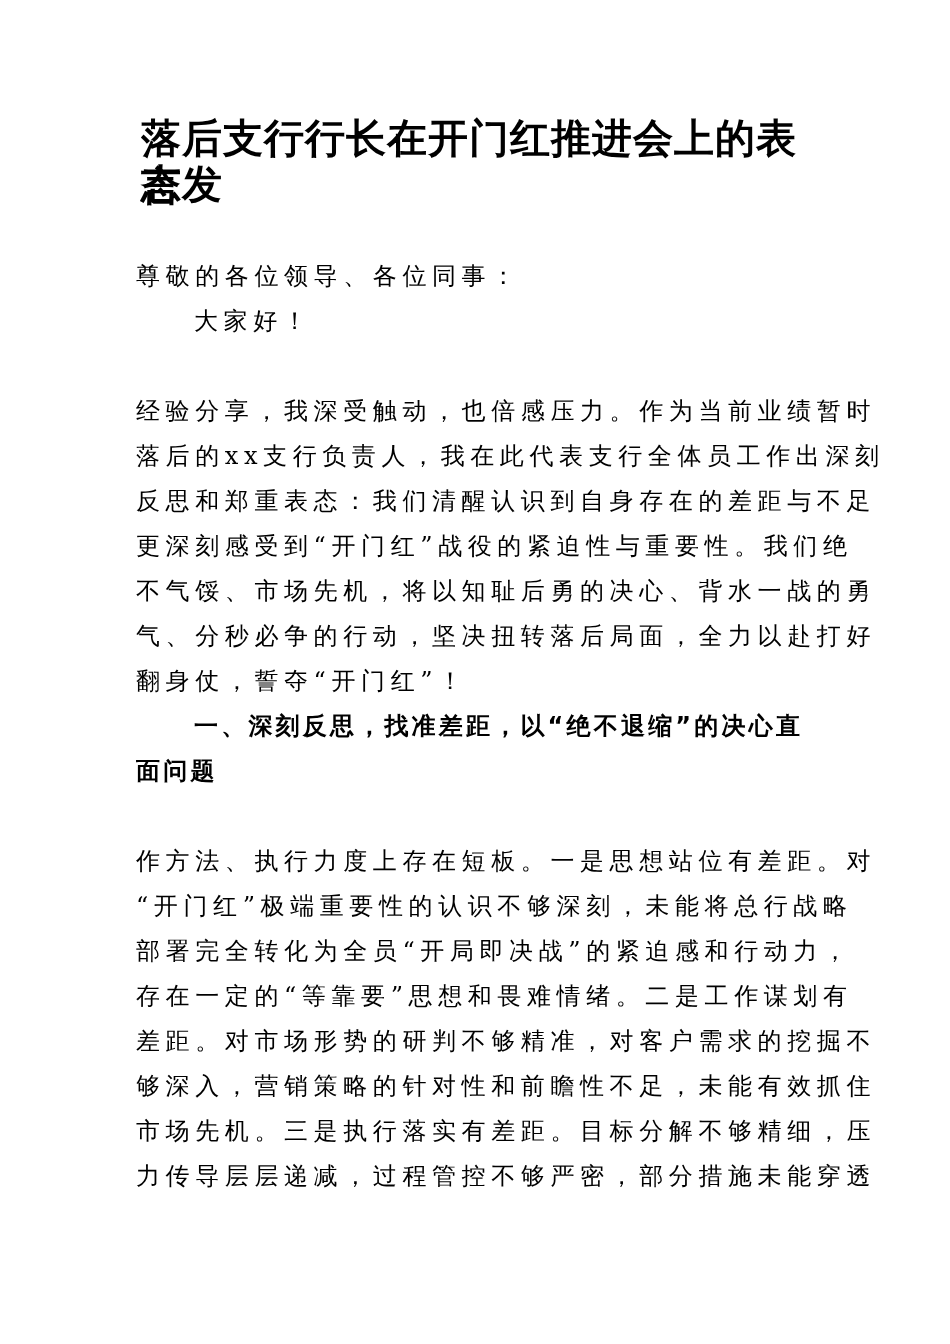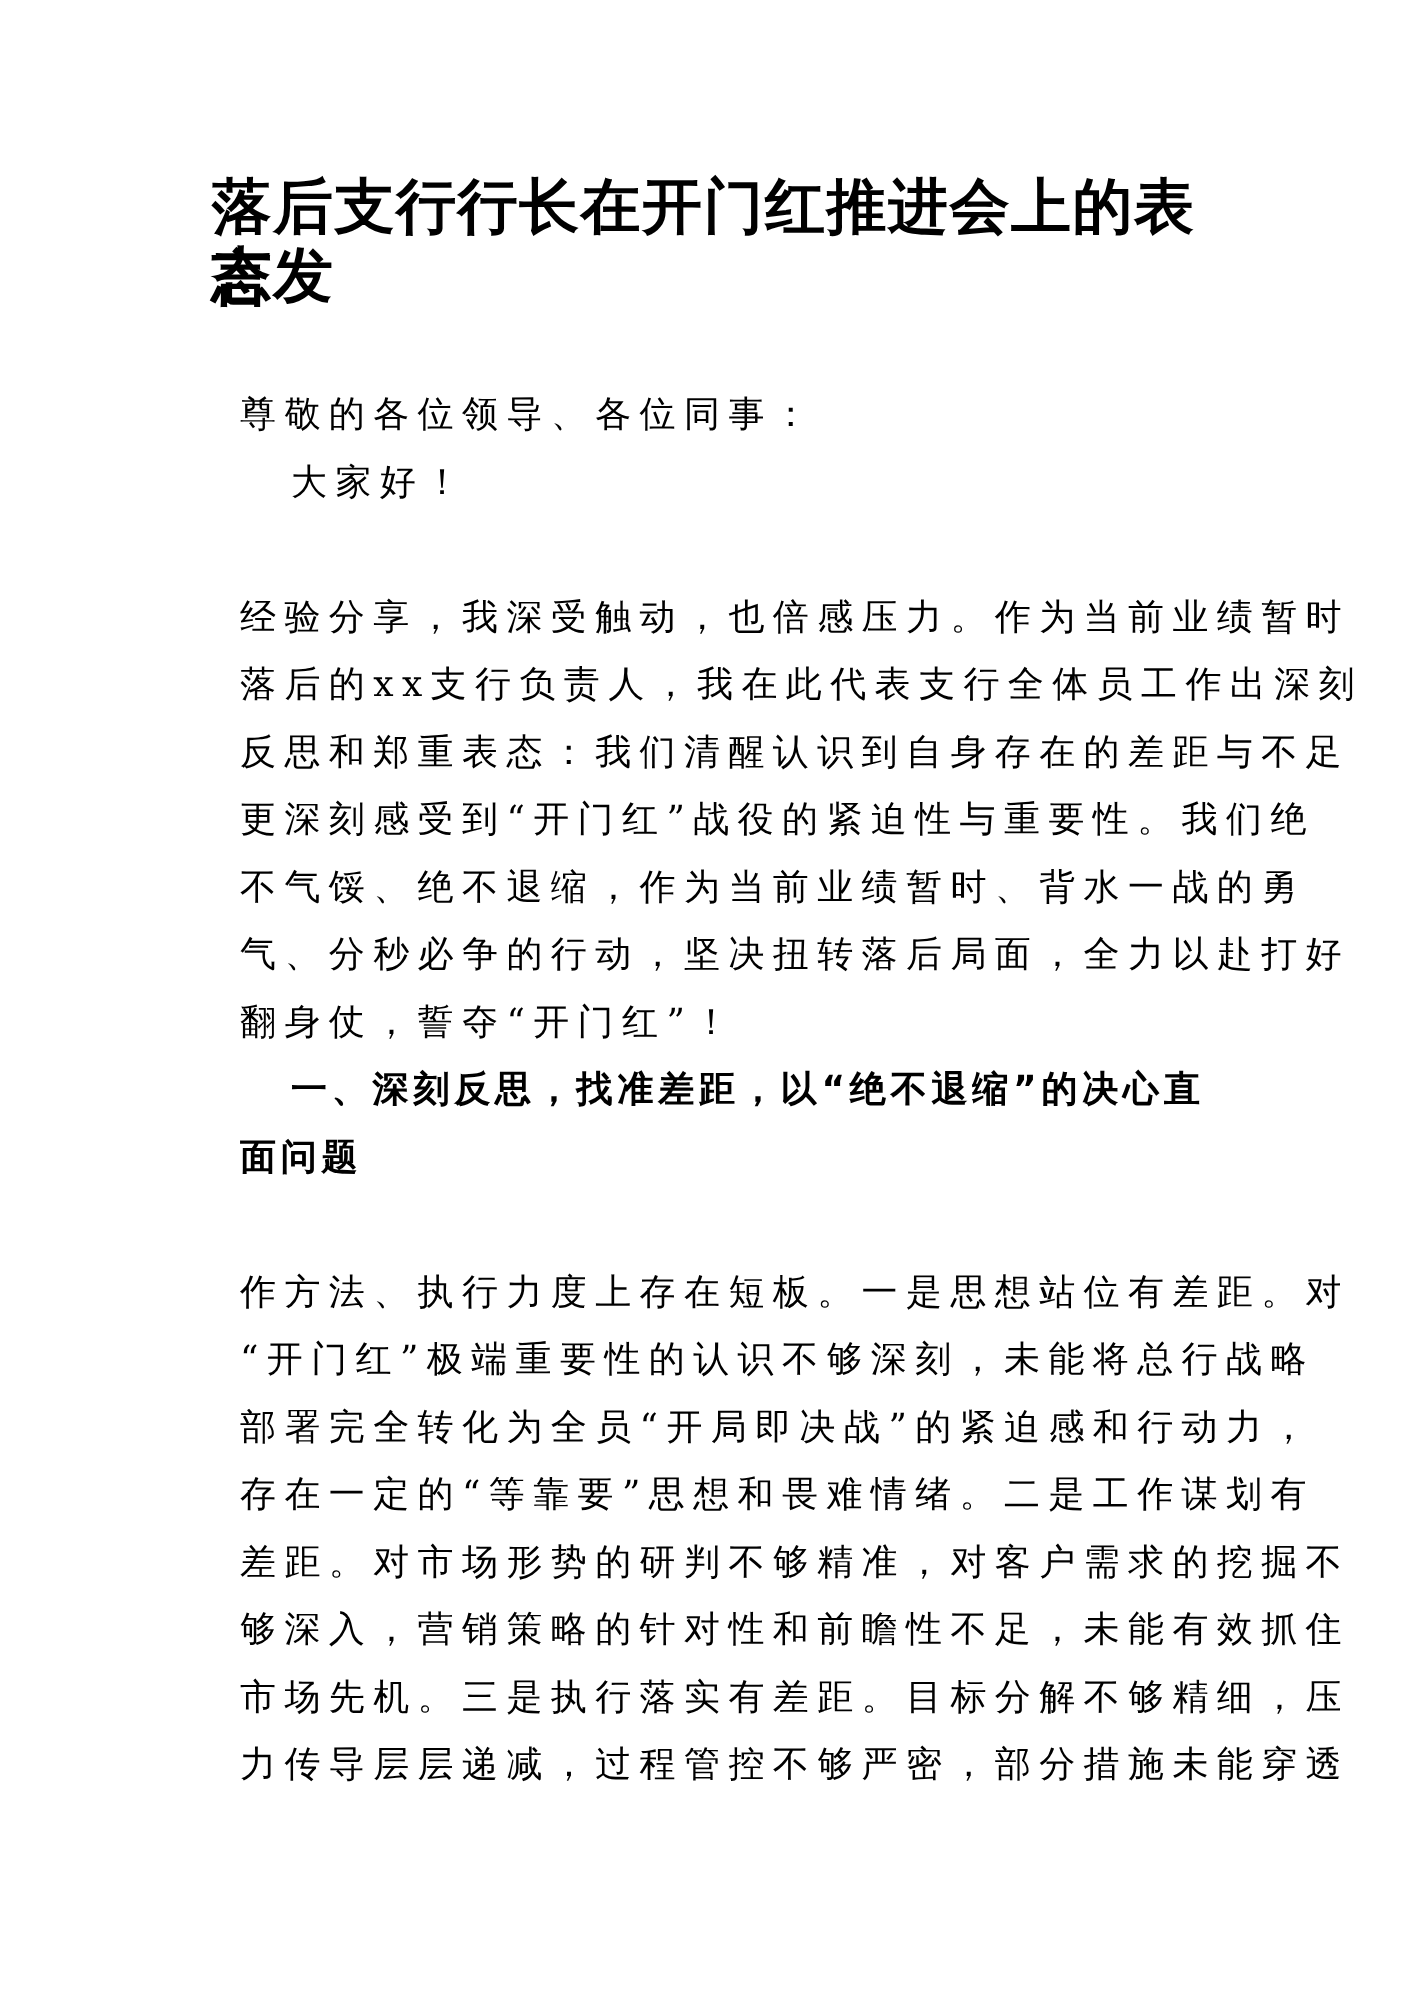--- a/index.html
+++ b/index.html
@@ -1,39 +1,39 @@
 <!DOCTYPE html>
 <html><head>
 <meta charset="utf-8">
 <style>
   html, body { margin:0; padding:0; background:#ffffff; }
   body { width:950px; height:1344px; position:relative; overflow:hidden; color:#000; }
   .page { position:absolute; left:0; top:0; width:950px; height:1344px; background:#fff; }
   .title { position:absolute; left:141px; width:670px; text-align:left;
     font-family:"DejaVu Sans", sans-serif; font-weight:bold; font-size:40px; line-height:46px; letter-spacing:1px; }
-  .line { position:absolute; left:160px; width:660px; white-space:nowrap;
+  .line { position:absolute; left:136px; width:660px; white-space:nowrap;
     font-family:"DejaVu Serif", serif; font-size:24px; line-height:30px; letter-spacing:5.6px; }
   .line.indent { left:194px; }
   .line.heading { font-family:"DejaVu Sans", sans-serif; font-weight:bold; letter-spacing:3.2px; }
 </style>
 </head>
 <body>
 
 <div class="page">
   <div class="title" style="top:115px">落后支行行长在开门红推进会上的表态发</div>
   <div class="title" style="top:163px">言</div>
 
   <div class="line" style="top:261px">尊敬的各位领导、各位同事：</div>
   <div class="line indent" style="top:306px">大家好！</div>
 
   <div class="line" style="top:396px">经验分享，我深受触动，也倍感压力。作为当前业绩暂时</div>
   <div class="line" style="top:441px">落后的xx支行负责人，我在此代表支行全体员工作出深刻</div>
   <div class="line" style="top:486px">反思和郑重表态：我们清醒认识到自身存在的差距与不足</div>
   <div class="line" style="top:531px">更深刻感受到“开门红”战役的紧迫性与重要性。我们绝</div>
-  <div class="line" style="top:576px">不气馁、绝不退缩，作为当前业绩暂时、背水一战的勇</div>
+  <div class="line" style="top:576px">不气馁、市场先机，将以知耻后勇的决心、背水一战的勇</div>
   <div class="line" style="top:621px">气、分秒必争的行动，坚决扭转落后局面，全力以赴打好</div>
   <div class="line" style="top:666px">翻身仗，誓夺“开门红”！</div>
 
   <div class="line indent heading" style="top:711px">一、深刻反思，找准差距，以“绝不退缩”的决心直</div>
   <div class="line heading" style="top:756px">面问题</div>
 
   <div class="line" style="top:846px">作方法、执行力度上存在短板。一是思想站位有差距。对</div>
   <div class="line" style="top:891px">“开门红”极端重要性的认识不够深刻，未能将总行战略</div>
   <div class="line" style="top:981px">存在一定的“等靠要”思想和畏难情绪。二是工作谋划有</div>
   <div class="line" style="top:936px">部署完全转化为全员“开局即决战”的紧迫感和行动力，</div>

